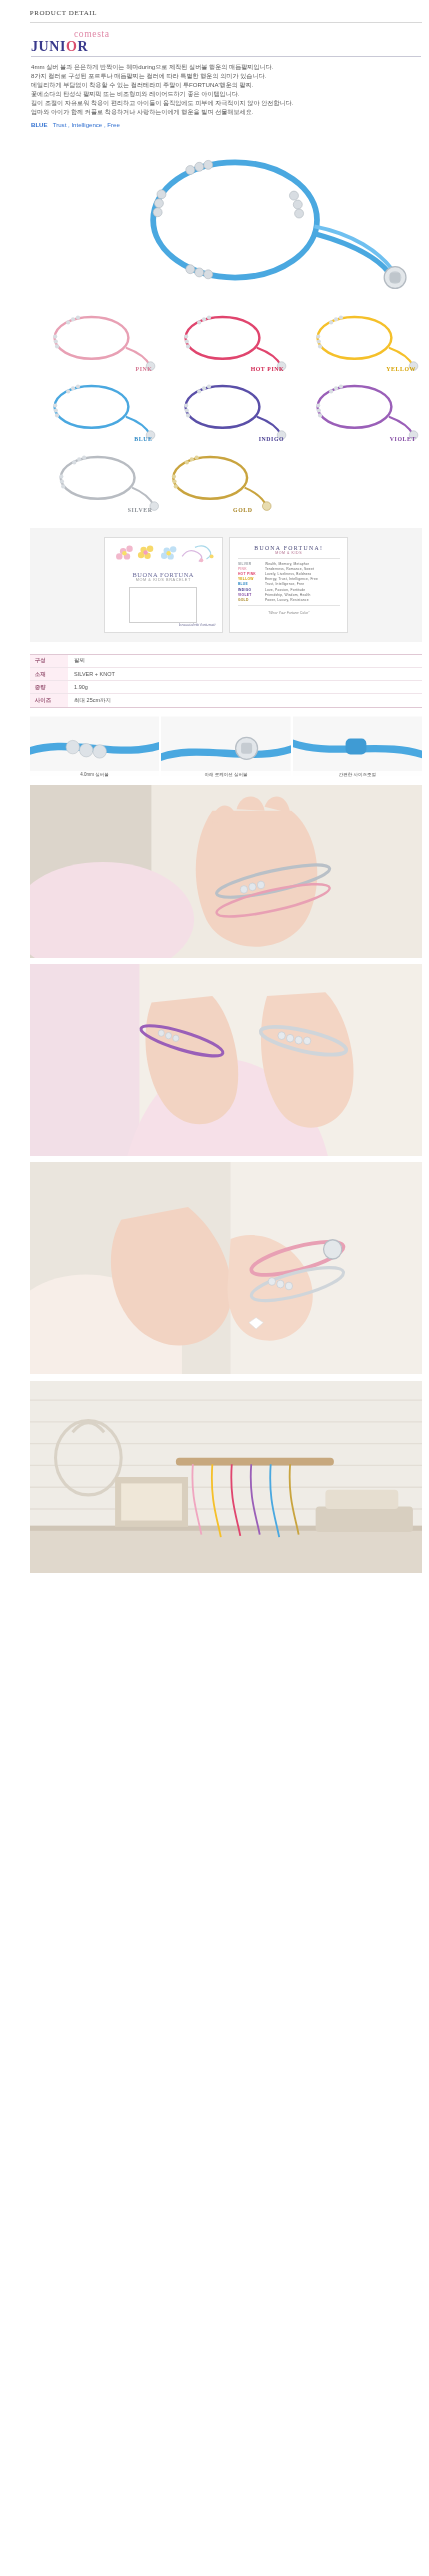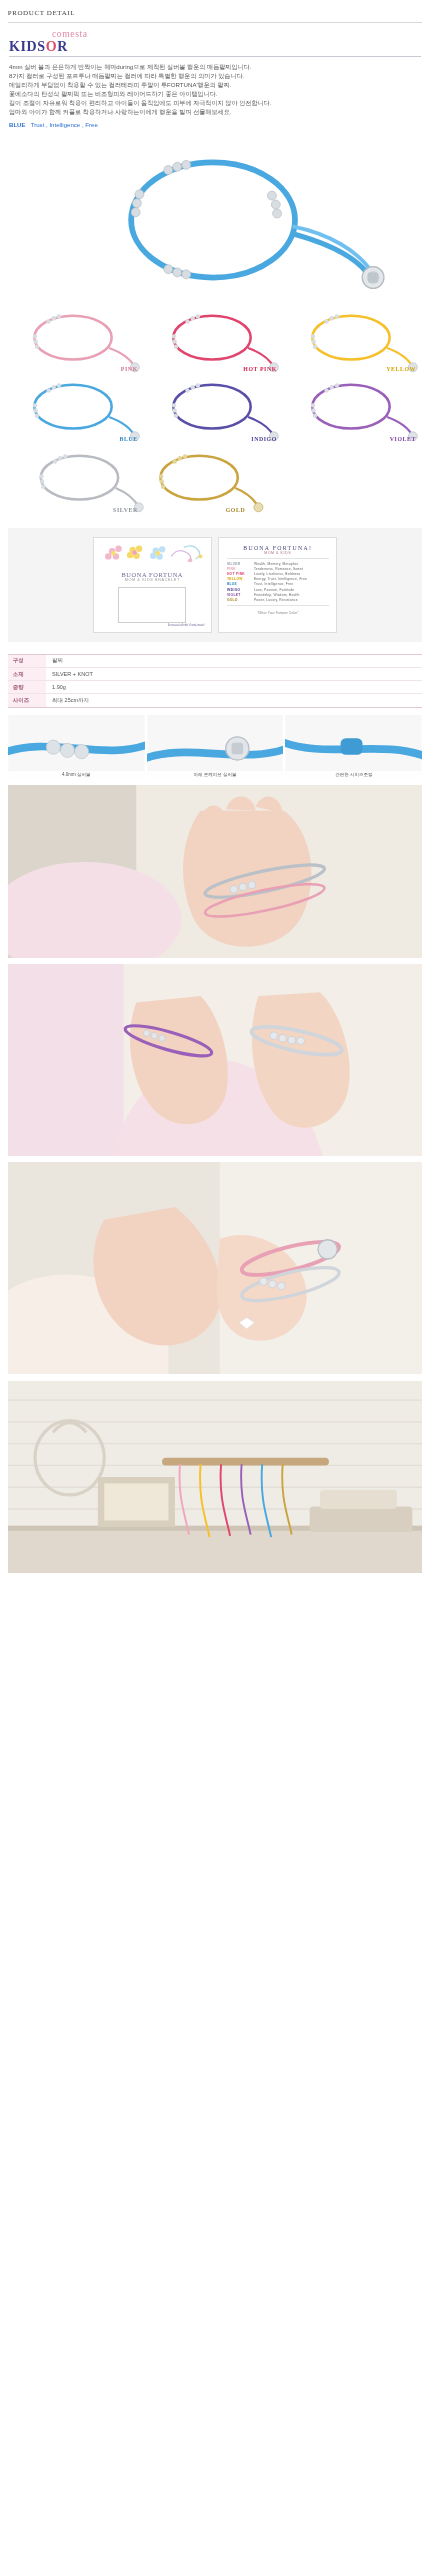--- a/index.html
+++ b/index.html
@@ -3,21 +3,21 @@
 <meta charset="utf-8">
 <style>
   * { box-sizing: border-box; }
   html, body { margin: 0; padding: 0; }
   body {
     width: 430px;
     background: #ffffff;
     font-family: "Liberation Sans", sans-serif;
     color: #333;
   }
-  .page { width: 430px; position: relative; }
+  .page { width: 430px; position: relative; padding-left: 22px; }
 
   
   .header-detail {
     padding: 9px 0 3.8px 7.7px;
     font-size: 7px;
     letter-spacing: 0.6px;
     color: #444;
     font-family: "Liberation Serif", serif;
   }
   .rule {
@@ -224,21 +224,21 @@
 </head>
 <body>
 
 <div class="page">
 
   <div class="header-detail">PRODUCT DETAIL</div>
   <div class="rule"></div>
 
   <div class="brand">
     <div class="b1">comesta</div>
-    <div class="b2"><span>KIDS</span><span class="o">O</span><span>R</span></div>
+    <div class="b2"><span>JUNI</span><span class="o">O</span><span>R</span></div>
   </div>
 
   <div class="title-rule"></div>
 
   <div class="desc">
     <p>4mm 실버 볼과 은은하게 반짝이는 헤마during으로 제작된 실버볼 행운의 매듭팔찌입니다.</p>
     <p>8가지 컬러로 구성된 포르투나 매듭팔찌는 컬러에 따라 특별한 행운의 의미가 있습니다.</p>
     <p>데일리하게 부담없이 착용할 수 있는 컬러테라피 주말이 투FORTUNA'행운의 팔찌.</p>
     <p>꽃에소다의 탄성삭 팔찌픽 또는 비조형피와 레이어드하기 좋은 아이템입니다.</p>
     <p>길이 조절이 자유로워 착용이 편리하고 아이들이 움직임에도 피부에 자극적이지 않아 안전합니다.</p>

